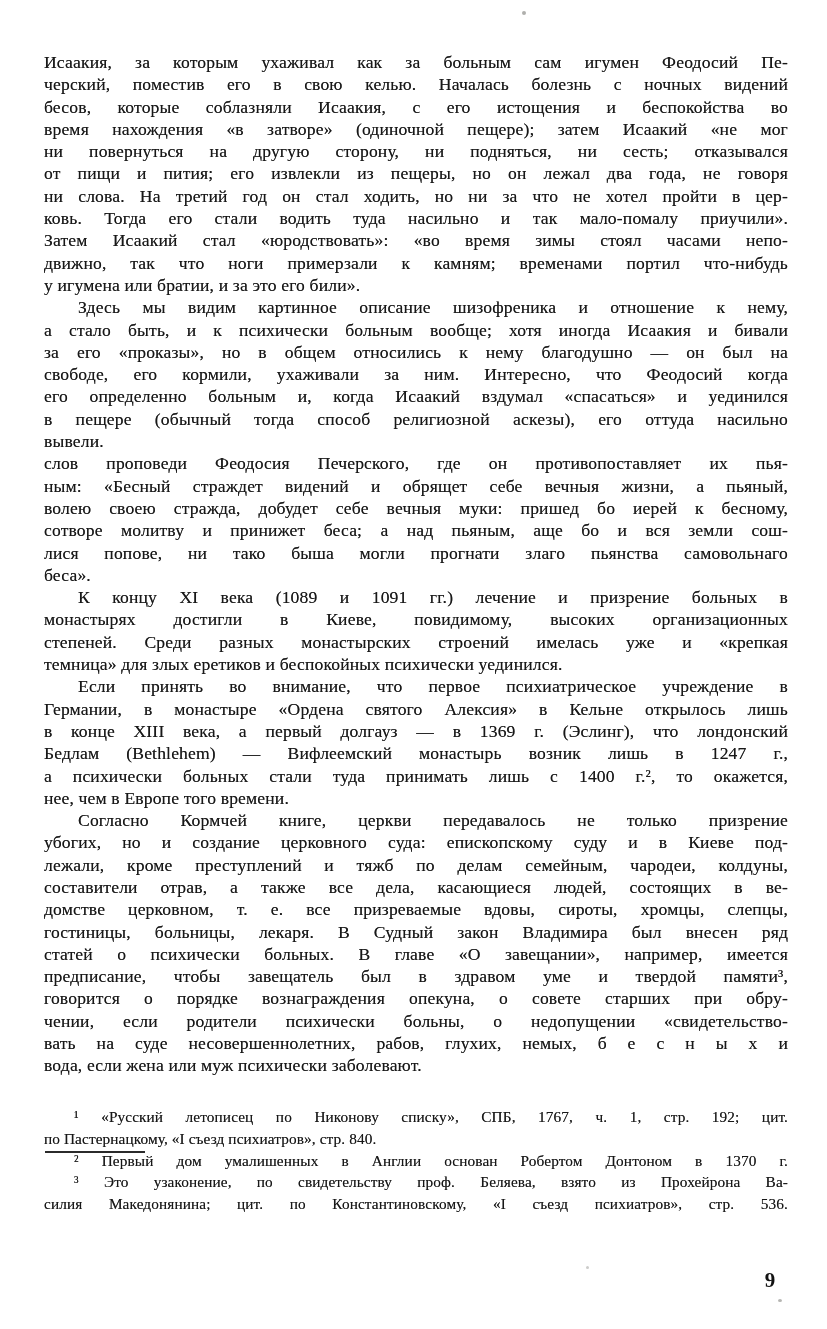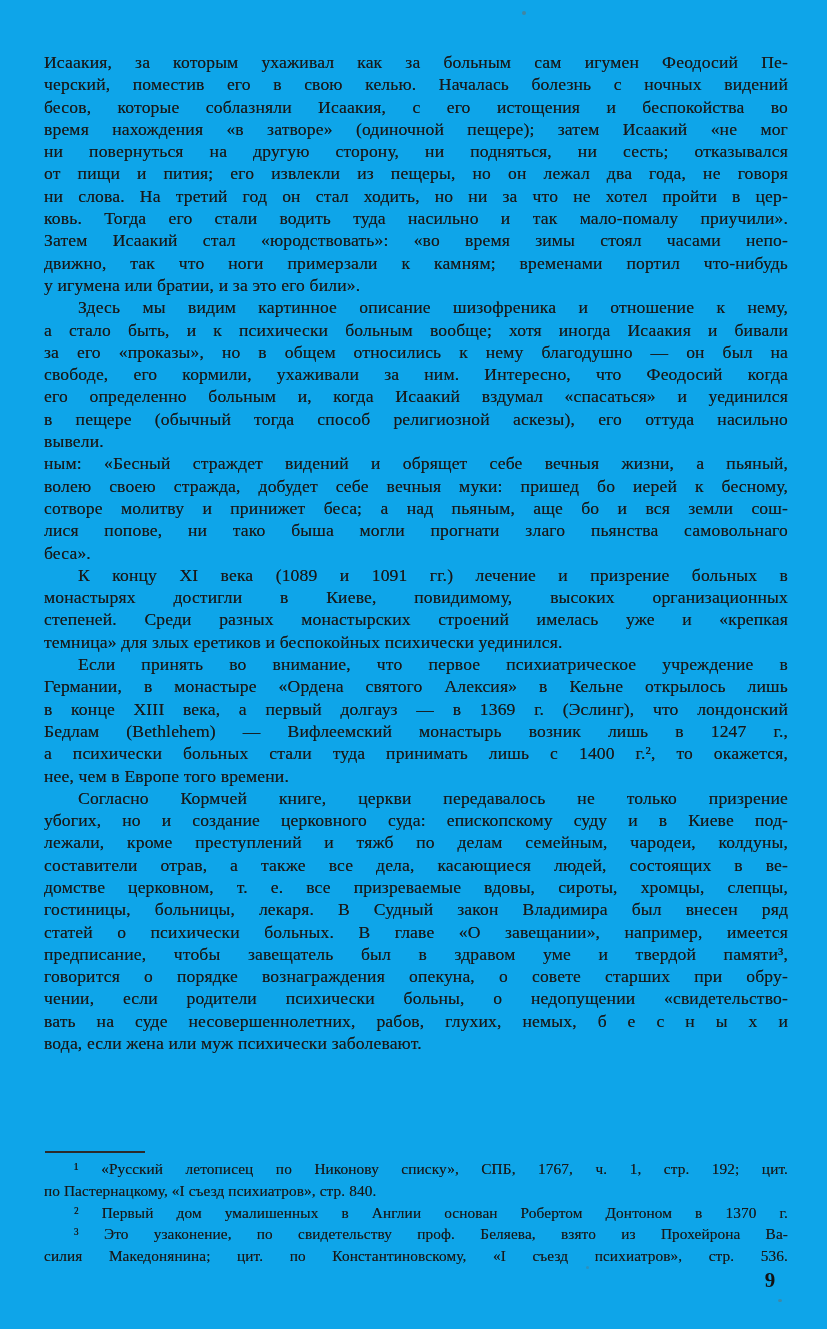--- a/index.html
+++ b/index.html
@@ -4,21 +4,21 @@
 <style>
   html, body {
     margin: 0;
     padding: 0;
     background: #e8e8e4;
   }
   .page {
     position: relative;
     width: 827px;
     height: 1329px;
-    background: #0ea5e9;
+    background: #ffffff;
     color: #181818;
     font-family: "Liberation Serif", "DejaVu Serif", serif;
     overflow: hidden;
   }
   .body-text {
     position: absolute;
     left: 44px;
     top: 51px;
     width: 744px;
     font-size: 17.6px;
@@ -39,21 +39,21 @@
     position: absolute;
     left: 45px;
     top: 1151px;
     width: 100px;
     height: 2px;
     background: #2b2b2b;
   }
   .footnotes {
     position: absolute;
     left: 44px;
-    top: 1158px;
+    top: 1106px;
     width: 744px;
     font-size: 15.3px;
     line-height: 21.8px;
     letter-spacing: 0.1px;
     text-shadow: 0 0 0.4px rgba(25,25,25,0.6);
   }
   .footnotes .line.first-indent { padding-left: 30px; }
   .page-number {
     position: absolute;
     top: 1268px;
@@ -98,20 +98,21 @@
       <div class="para">
         <div class="line first-indent">Здесь мы видим картинное описание шизофреника и отношение к нему,</div>
         <div class="line">а стало быть, и к психически больным вообще; хотя иногда Исаакия и бивали</div>
         <div class="line">за его «проказы», но в общем относились к нему благодушно — он был на</div>
         <div class="line">свободе, его кормили, ухаживали за ним. Интересно, что Феодосий когда</div>
         <div class="line">его определенно больным и, когда Исаакий вздумал «спасаться» и уединился</div>
         <div class="line">в пещере (обычный тогда способ религиозной аскезы), его оттуда насильно</div>
         <div class="line last">вывели.</div>
       </div>
       <div class="para">
+        <div class="line">слов проповеди Феодосия Печерского, где он противопоставляет их пья-</div>
         <div class="line">ным: «Бесный страждет видений и обрящет себе вечныя жизни, а пьяный,</div>
         <div class="line">волею своею стражда, добудет себе вечныя муки: пришед бо иерей к бесному,</div>
         <div class="line">сотворе молитву и принижет беса; а над пьяным, аще бо и вся земли сош-</div>
         <div class="line">лися попове, ни тако быша могли прогнати злаго пьянства самовольнаго</div>
         <div class="line last">беса».</div>
       </div>
       <div class="para">
         <div class="line first-indent">К концу XI века (1089 и 1091 гг.) лечение и призрение больных в</div>
         <div class="line">монастырях достигли в Киеве, повидимому, высоких организационных</div>
         <div class="line">степеней. Среди разных монастырских строений имелась уже и «крепкая</div>

